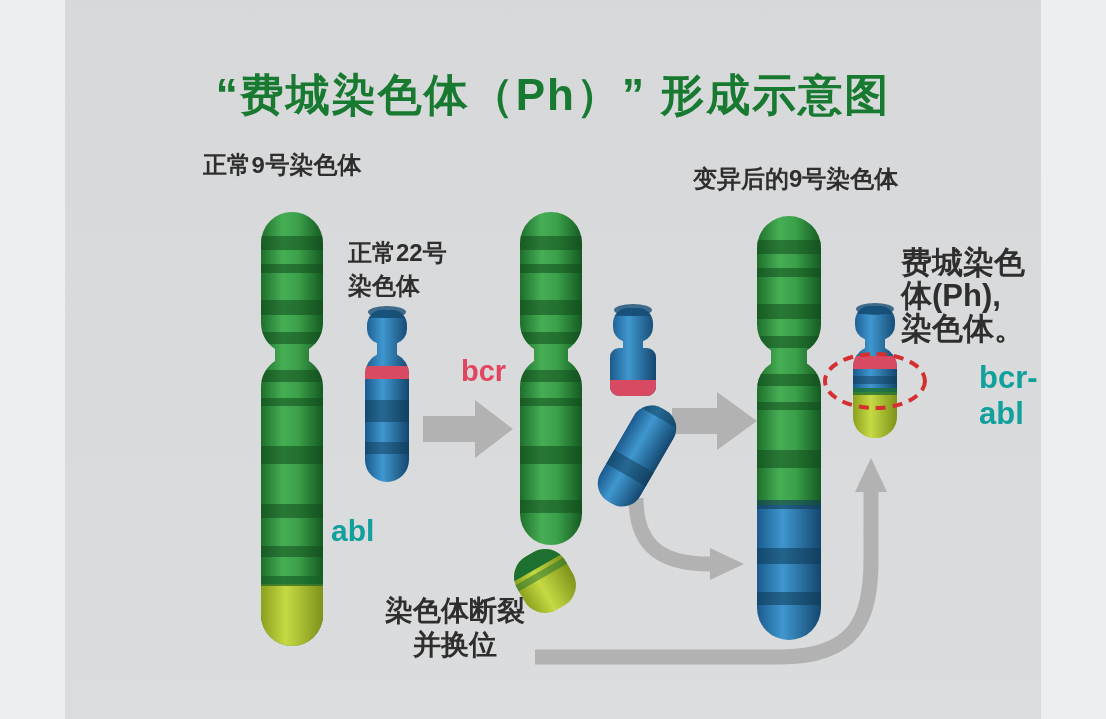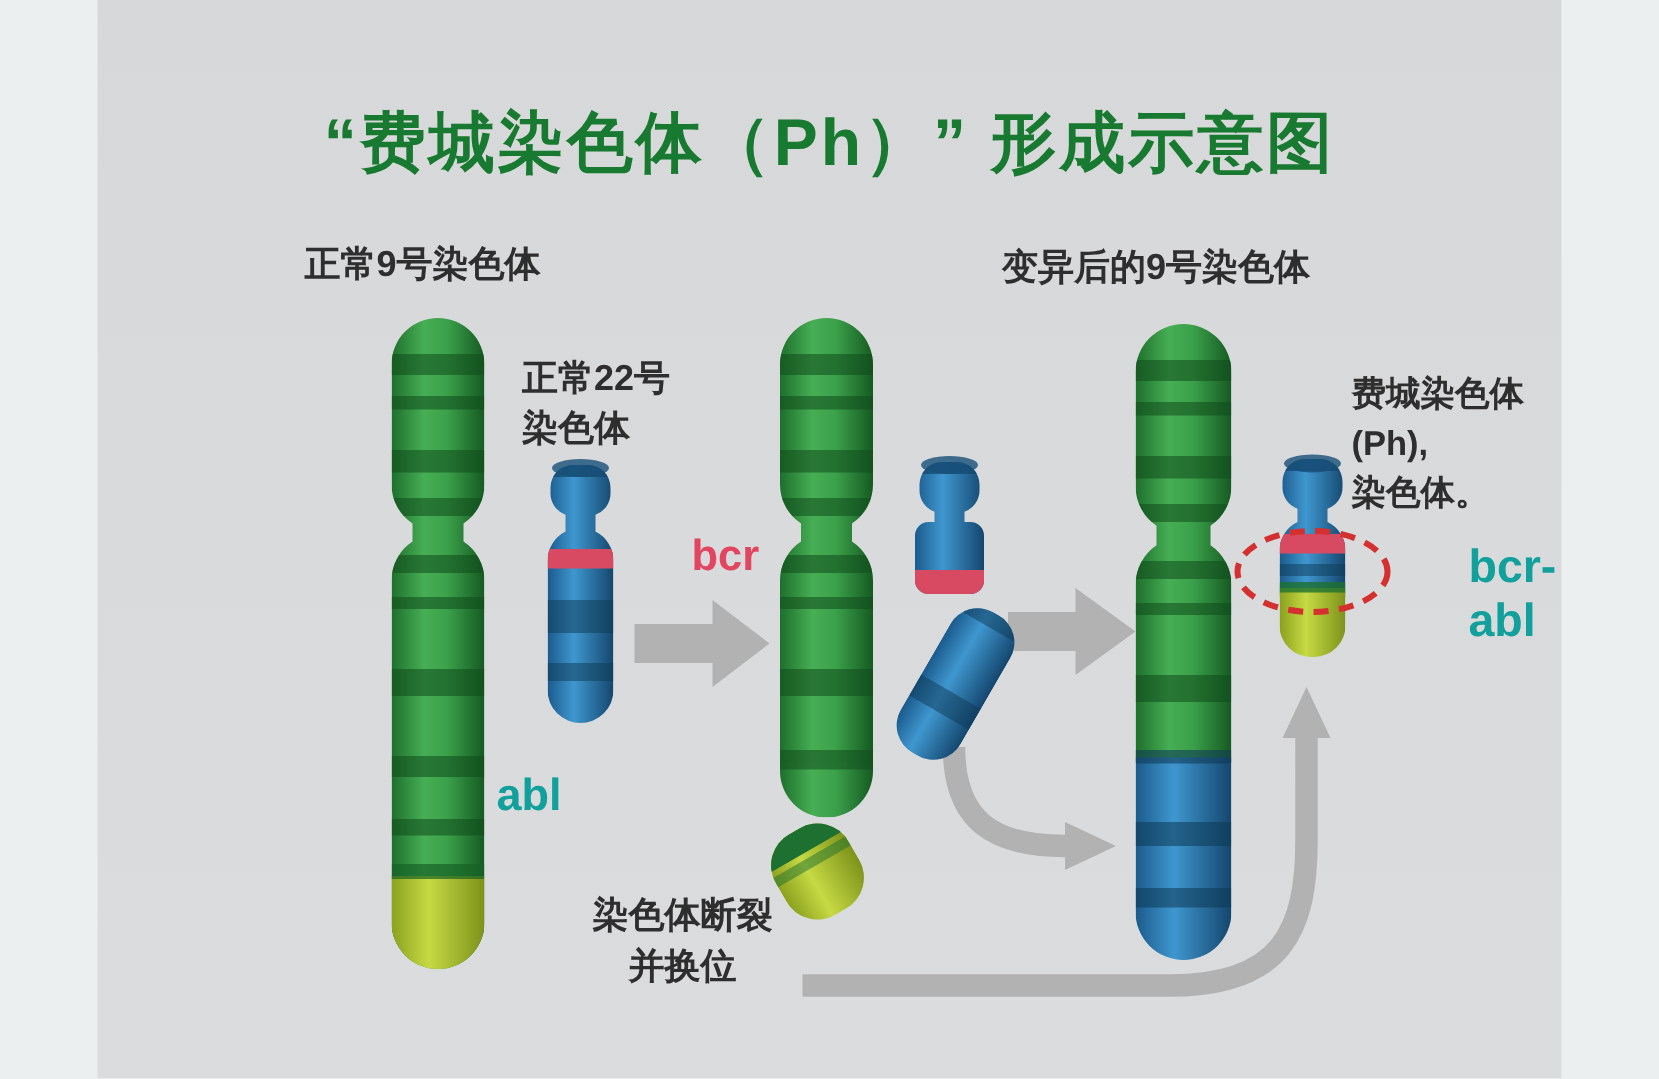--- a/index.html
+++ b/index.html
@@ -11,22 +11,22 @@
   .svg-layer { position:absolute; left:0; top:0; width:1106px; height:719px; }
   .title {
     position:absolute; top:66px; left:0; width:100%; text-align:center;
     font-size:44px; font-weight:700; color:#187a30; letter-spacing:2px;
   }
   .lbl { position:absolute; color:#2e2e2e; font-size:24px; font-weight:600; line-height:33px; }
   .lbl-bcr { position:absolute; left:356px; top:355px; font-size:29px; font-weight:600; color:#e2455f;margin-left:40px; }
   .lbl-abl { position:absolute; left:266px; top:514px; font-size:30px; font-weight:700; color:#12a09c; }
   .lbl-bcrabl { position:absolute; left:914px; top:360px; font-size:31px; font-weight:700; color:#12a09c; }
   .lbl-break { position:absolute; left:320px; top:594px; width:140px; text-align:center;
-               color:#2e2e2e; font-size:24px; font-weight:600; line-height:34px; }
-  .lbl-ph { position:absolute; left:836px; top:246px; color:#2e2e2e; font-size:23px; font-weight:600; line-height:33px; }
+               color:#2e2e2e; font-size:28px; font-weight:600; line-height:34px; }
+  .lbl-ph { position:absolute; left:836px; top:246px; color:#2e2e2e; font-size:31px; font-weight:600; line-height:33px; }
 </style>
 </head>
 <body>
 
 <div class="canvas">
 
   <svg class="svg-layer" width="1106" height="719" viewBox="0 0 1106 719">
     <defs>
       <linearGradient id="gGreen" x1="0" y1="0" x2="1" y2="0">
         <stop offset="0" stop-color="#1e6f2c"></stop>
@@ -194,37 +194,37 @@
         <rect x="788" y="388" width="44" height="7" fill="#1d7030" opacity="0.8"></rect>
       </g>
       <ellipse cx="810" cy="309" rx="19" ry="6" fill="#174f78" opacity="0.8"></ellipse>
     </g>
 
     <ellipse cx="810" cy="381" rx="50" ry="27" fill="none" stroke="#d43030" stroke-width="4" stroke-dasharray="10 7"></ellipse>
   </svg>
 
   <h1 class="title">“费城染色体（Ph）” 形成示意图</h1>
 
-  <div class="lbl" style="left:138px; top:160px;">正常9号染色体</div>
+  <div class="lbl" style="left:138px; top:150px;font-family:Liberation Mono, monospace;">正常9号染色体</div>
 
   <div class="lbl" style="left:283px; top:236px;">
     <div>正常22号</div>
     <div>染色体</div>
   </div>
 
   <div class="lbl-bcr">bcr</div>
 
   <div class="lbl-abl">abl</div>
 
   <div class="lbl-break">
     <div>染色体断裂</div>
     <div>并换位</div>
   </div>
 
-  <div class="lbl" style="left:603px; top:162px;">变异后的9号染色体</div>
+  <div class="lbl" style="left:628px; top:162px;">变异后的9号染色体</div>
 
   <div class="lbl-ph">
     <div>费城染色体(Ph),</div>
     <div>染色体。</div>
   </div>
 
   <div class="lbl-bcrabl">bcr-abl</div>
 
 </div>
 

